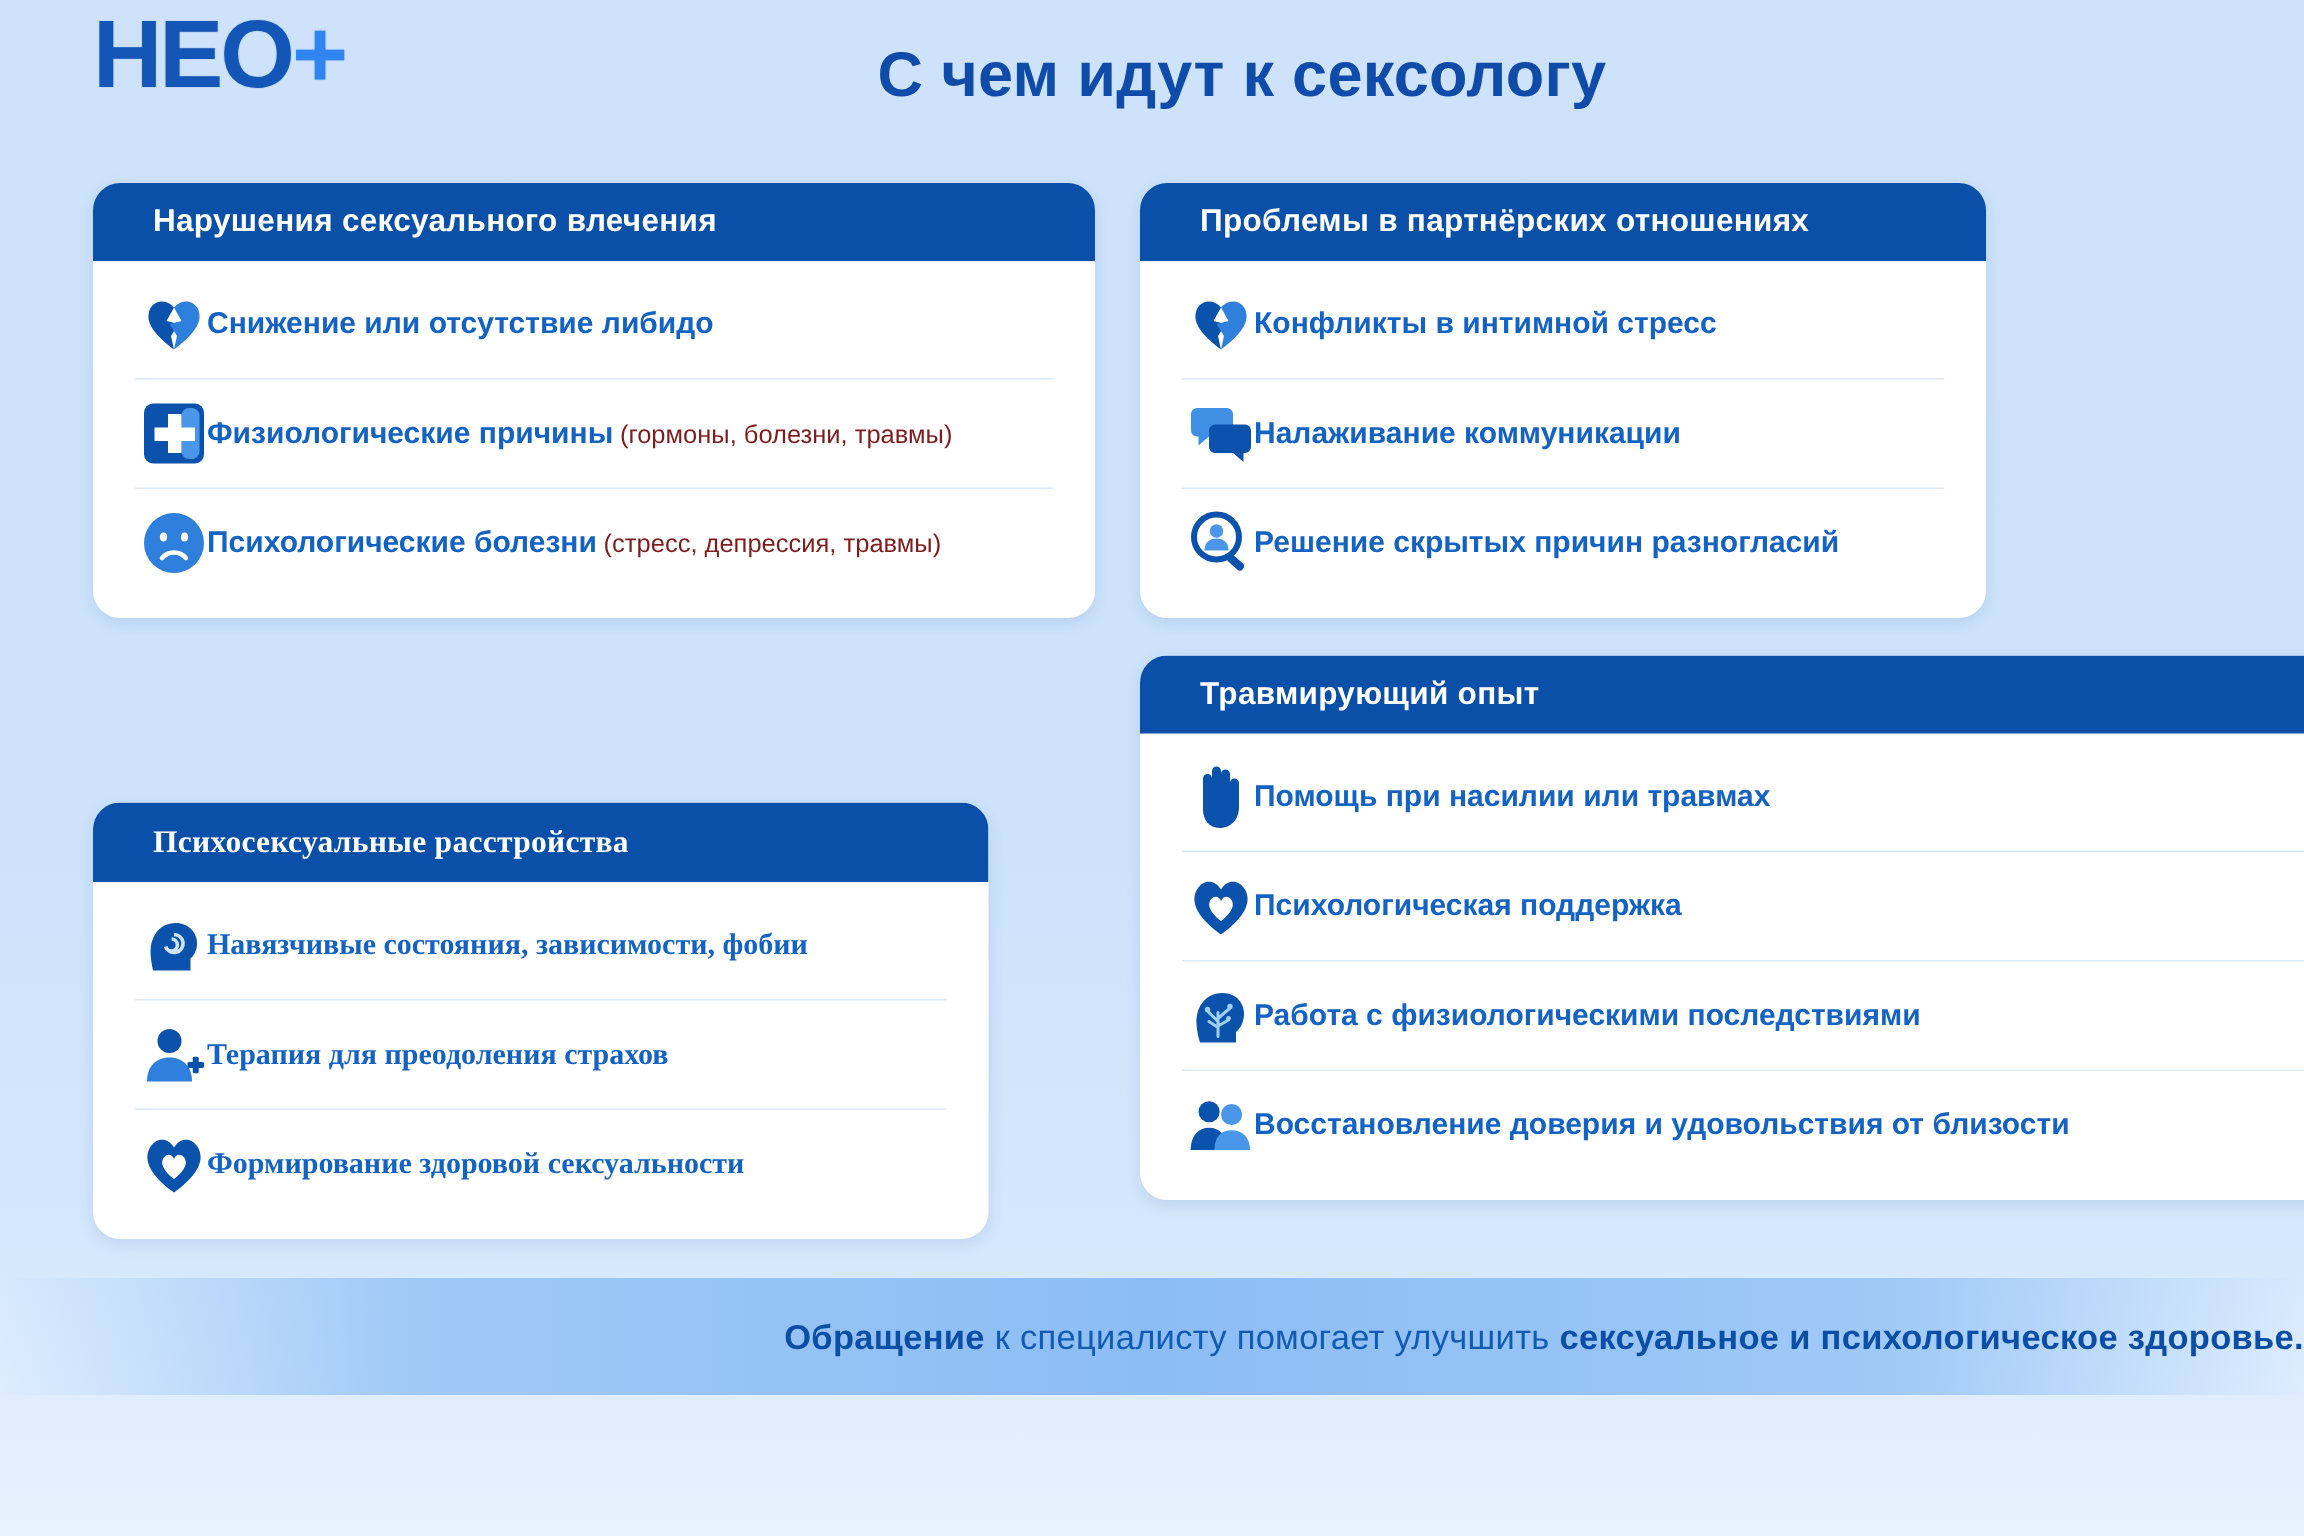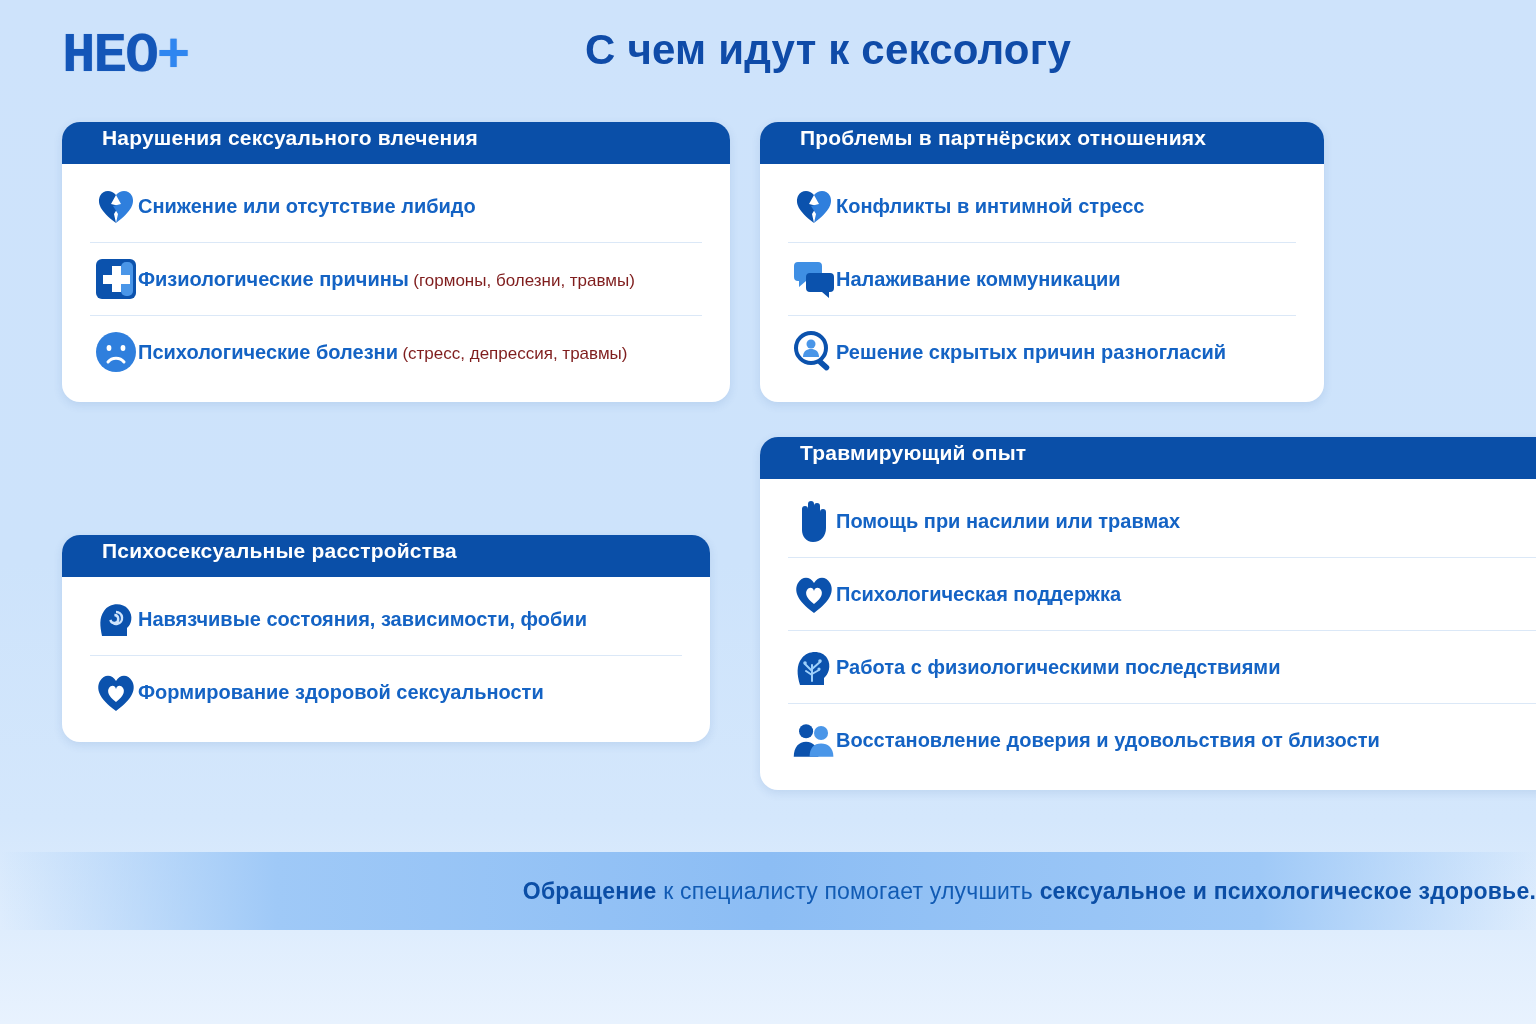--- a/index.html
+++ b/index.html
@@ -23,26 +23,26 @@
 
   
   .header {
     position: absolute;
     top: 0; left: 0; right: 0;
     height: 110px;
   }
   .logo {
     position: absolute;
     left: 62px;
-    top: 28px;
-    font-size: 56px;
+    top: 4px;
+    font-size: 64px;
     font-weight: bold;
     letter-spacing: -2px;
     color: #1456b8;
-    font-family: Liberation Mono, monospace;
+    font-family: Liberation Sans, sans-serif;
     line-height: 1;
     text-shadow: 0 0 1px rgba(20,86,184,.4);
   }
   .logo .plus {
     color: #2f86f0;
     font-weight: bold;
   }
   .title {
     position: absolute;
     left: 0; right: 0;
@@ -61,21 +61,21 @@
     background: #ffffff;
     border-radius: 18px;
     box-shadow: 0 3px 10px rgba(30,80,160,.12);
     overflow: hidden;
   }
   .card-head {
     background: #0a4fa8;
     color: #ffffff;
     font-size: 21px;
     font-weight: bold;
-    padding: 4px 0 14px 40px;
+    padding: 14px 0 14px 40px;
     letter-spacing: .2px;
   }
   .card-body {
     padding: 6px 28px 14px 28px;
   }
   .row {
     display: flex;
     align-items: center;
     padding: 14px 0 14px 4px;
     border-bottom: 1px solid #dbe8f7;
@@ -98,21 +98,21 @@
     width: 44px;
     height: 44px;
     display: flex;
     align-items: center;
     justify-content: center;
   }
   .icon svg { display: block; }
 
   
   #card-desire      { left: 62px;  top: 122px; width: 668px; }
-  #card-psychosex   { left: 62px;  top: 535px; width: 648px; }
+  #card-psychosex   { left: 62px;  top: 535px; width: 597px; font-family: Liberation Serif, serif; }
   #card-partner     { left: 760px; top: 122px; width: 564px; }
   #card-trauma      { left: 760px; top: 437px; width: 819px; }
 
   
   .footer {
     position: absolute;
     left: 0; right: 0;
     top: 852px;
     height: 78px;
     background: linear-gradient(90deg, rgba(180,214,250,0) 0%, #9fc9f7 18%, #8cbdf4 50%, #9fc9f7 82%, rgba(180,214,250,0) 100%);
@@ -199,20 +199,33 @@
           <svg width="42" height="42" viewBox="0 0 42 42">
             <path d="M7 38 C5 28 4 20 9 13 C14 5 27 4 33 11 C39 18 36 27 32 30 L32 38 Z" fill="#0b52ad"></path>
             <path d="M21 14 a6 6 0 1 1 -5.6 8 a4 4 0 1 0 4-5" stroke="#cfe4fb" stroke-width="2.4" fill="none"></path>
           </svg>
         </span>
         <span class="row-text">
           <span class="row-title">Навязчивые состояния, зависимости, фобии</span>
         </span>
       </div>
 
+      <div class="row">
+        <span class="icon">
+          <svg width="42" height="42" viewBox="0 0 42 42">
+            <circle cx="18" cy="12" r="8" fill="#0b52ad"></circle>
+            <path d="M3 39 C3 28 10 23 18 23 C26 23 33 28 33 39 Z" fill="#2f7fdd"></path>
+            <rect x="30" y="26" width="11" height="4" rx="1" fill="#0b52ad"></rect>
+            <rect x="33.5" y="22.5" width="4" height="11" rx="1" fill="#0b52ad"></rect>
+          </svg>
+        </span>
+        <span class="row-text">
+          <span class="row-title">Терапия для преодоления страхов</span>
+        </span>
+      </div>
 
       <div class="row">
         <span class="icon">
           <svg width="44" height="42" viewBox="0 0 44 42">
             <path d="M22 40 C4 27 2 17 6 10 C10 3 18 3 22 10 C26 3 34 3 38 10 C42 17 40 27 22 40 Z" fill="#0b52ad"></path>
             <path d="M22 31 C14 25 13 20 15 17 C17 14 21 14 22 18 C23 14 27 14 29 17 C31 20 30 25 22 31 Z" fill="#fff"></path>
           </svg>
         </span>
         <span class="row-text">
           <span class="row-title">Формирование здоровой сексуальности</span>

